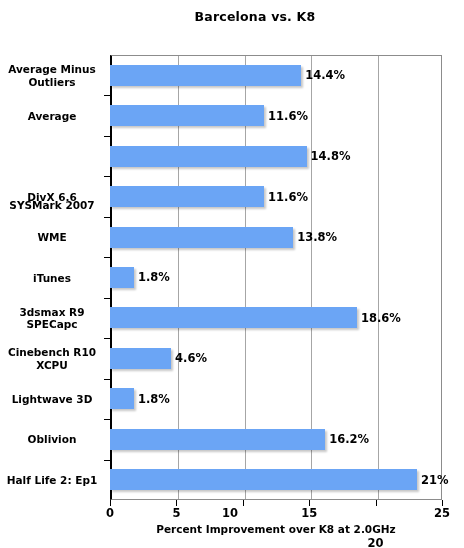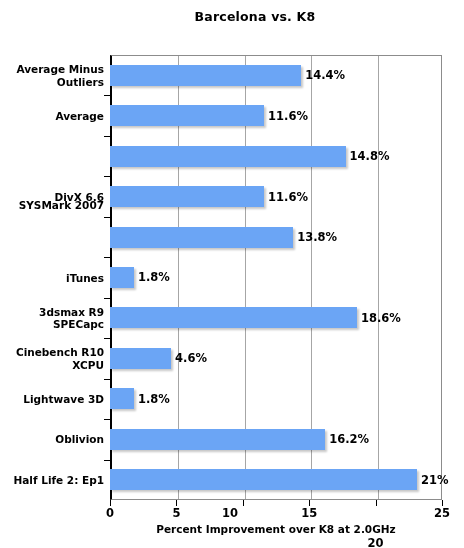--- a/index.html
+++ b/index.html
@@ -97,21 +97,21 @@
     position: absolute;
     left: 0;
     top: 55px;
     width: 104px;
     height: 445px;
   }
   .cat-label {
     position: absolute;
     right: 0;
     width: 104px;
-    text-align: right;
+    text-align: center;
     font-size: 10.5px;
     font-weight: bold;
     color: #000000;
     line-height: 12.5px;
     transform: translateY(-50%);
     white-space: pre-line;
   }
 
   
   .ytick {
@@ -169,21 +169,21 @@
         <div class="bar" style="width: 191.232px;">
           <span class="bar-value">14.4%</span>
         </div>
       </div>
       <div class="bar-row" style="top: 40.4545px; height: 40.4545px;">
         <div class="bar" style="width: 154.048px;">
           <span class="bar-value">11.6%</span>
         </div>
       </div>
       <div class="bar-row" style="top: 80.9091px; height: 40.4545px;">
-        <div class="bar" style="width: 196.544px; padding-left: 39px;">
+        <div class="bar" style="width: 196.544px;">
           <span class="bar-value">14.8%</span>
         </div>
       </div>
       <div class="bar-row" style="top: 121.364px; height: 40.4545px;">
         <div class="bar" style="width: 154.048px;">
           <span class="bar-value">11.6%</span>
         </div>
       </div>
       <div class="bar-row" style="top: 161.818px; height: 40.4545px;">
         <div class="bar" style="width: 183.264px;">
@@ -221,20 +221,21 @@
         </div>
       </div>
     </div>
 
   <div class="cat-layer" id="cat-layer">
       <div class="cat-label" style="top: 20.2273px;">Average Minus
 Outliers</div>
       <div class="cat-label" style="top: 60.6818px;">Average</div>
       <div class="cat-label" style="top: 118px; margin-top: 32px;">SYSMark 2007</div>
       <div class="cat-label" style="top: 141.591px;">DivX 6.6</div>
+      <div class="cat-label" style="top: 182.045px;">WME</div>
       <div class="cat-label" style="top: 222.5px;">iTunes</div>
       <div class="cat-label" style="top: 262.955px;">3dsmax R9
 SPECapc</div>
       <div class="cat-label" style="top: 303.409px;">Cinebench R10
 XCPU</div>
       <div class="cat-label" style="top: 343.864px;">Lightwave 3D</div>
       <div class="cat-label" style="top: 384.318px;">Oblivion</div>
       <div class="cat-label" style="top: 424.773px;">Half Life 2: Ep1</div>
     </div>
 

